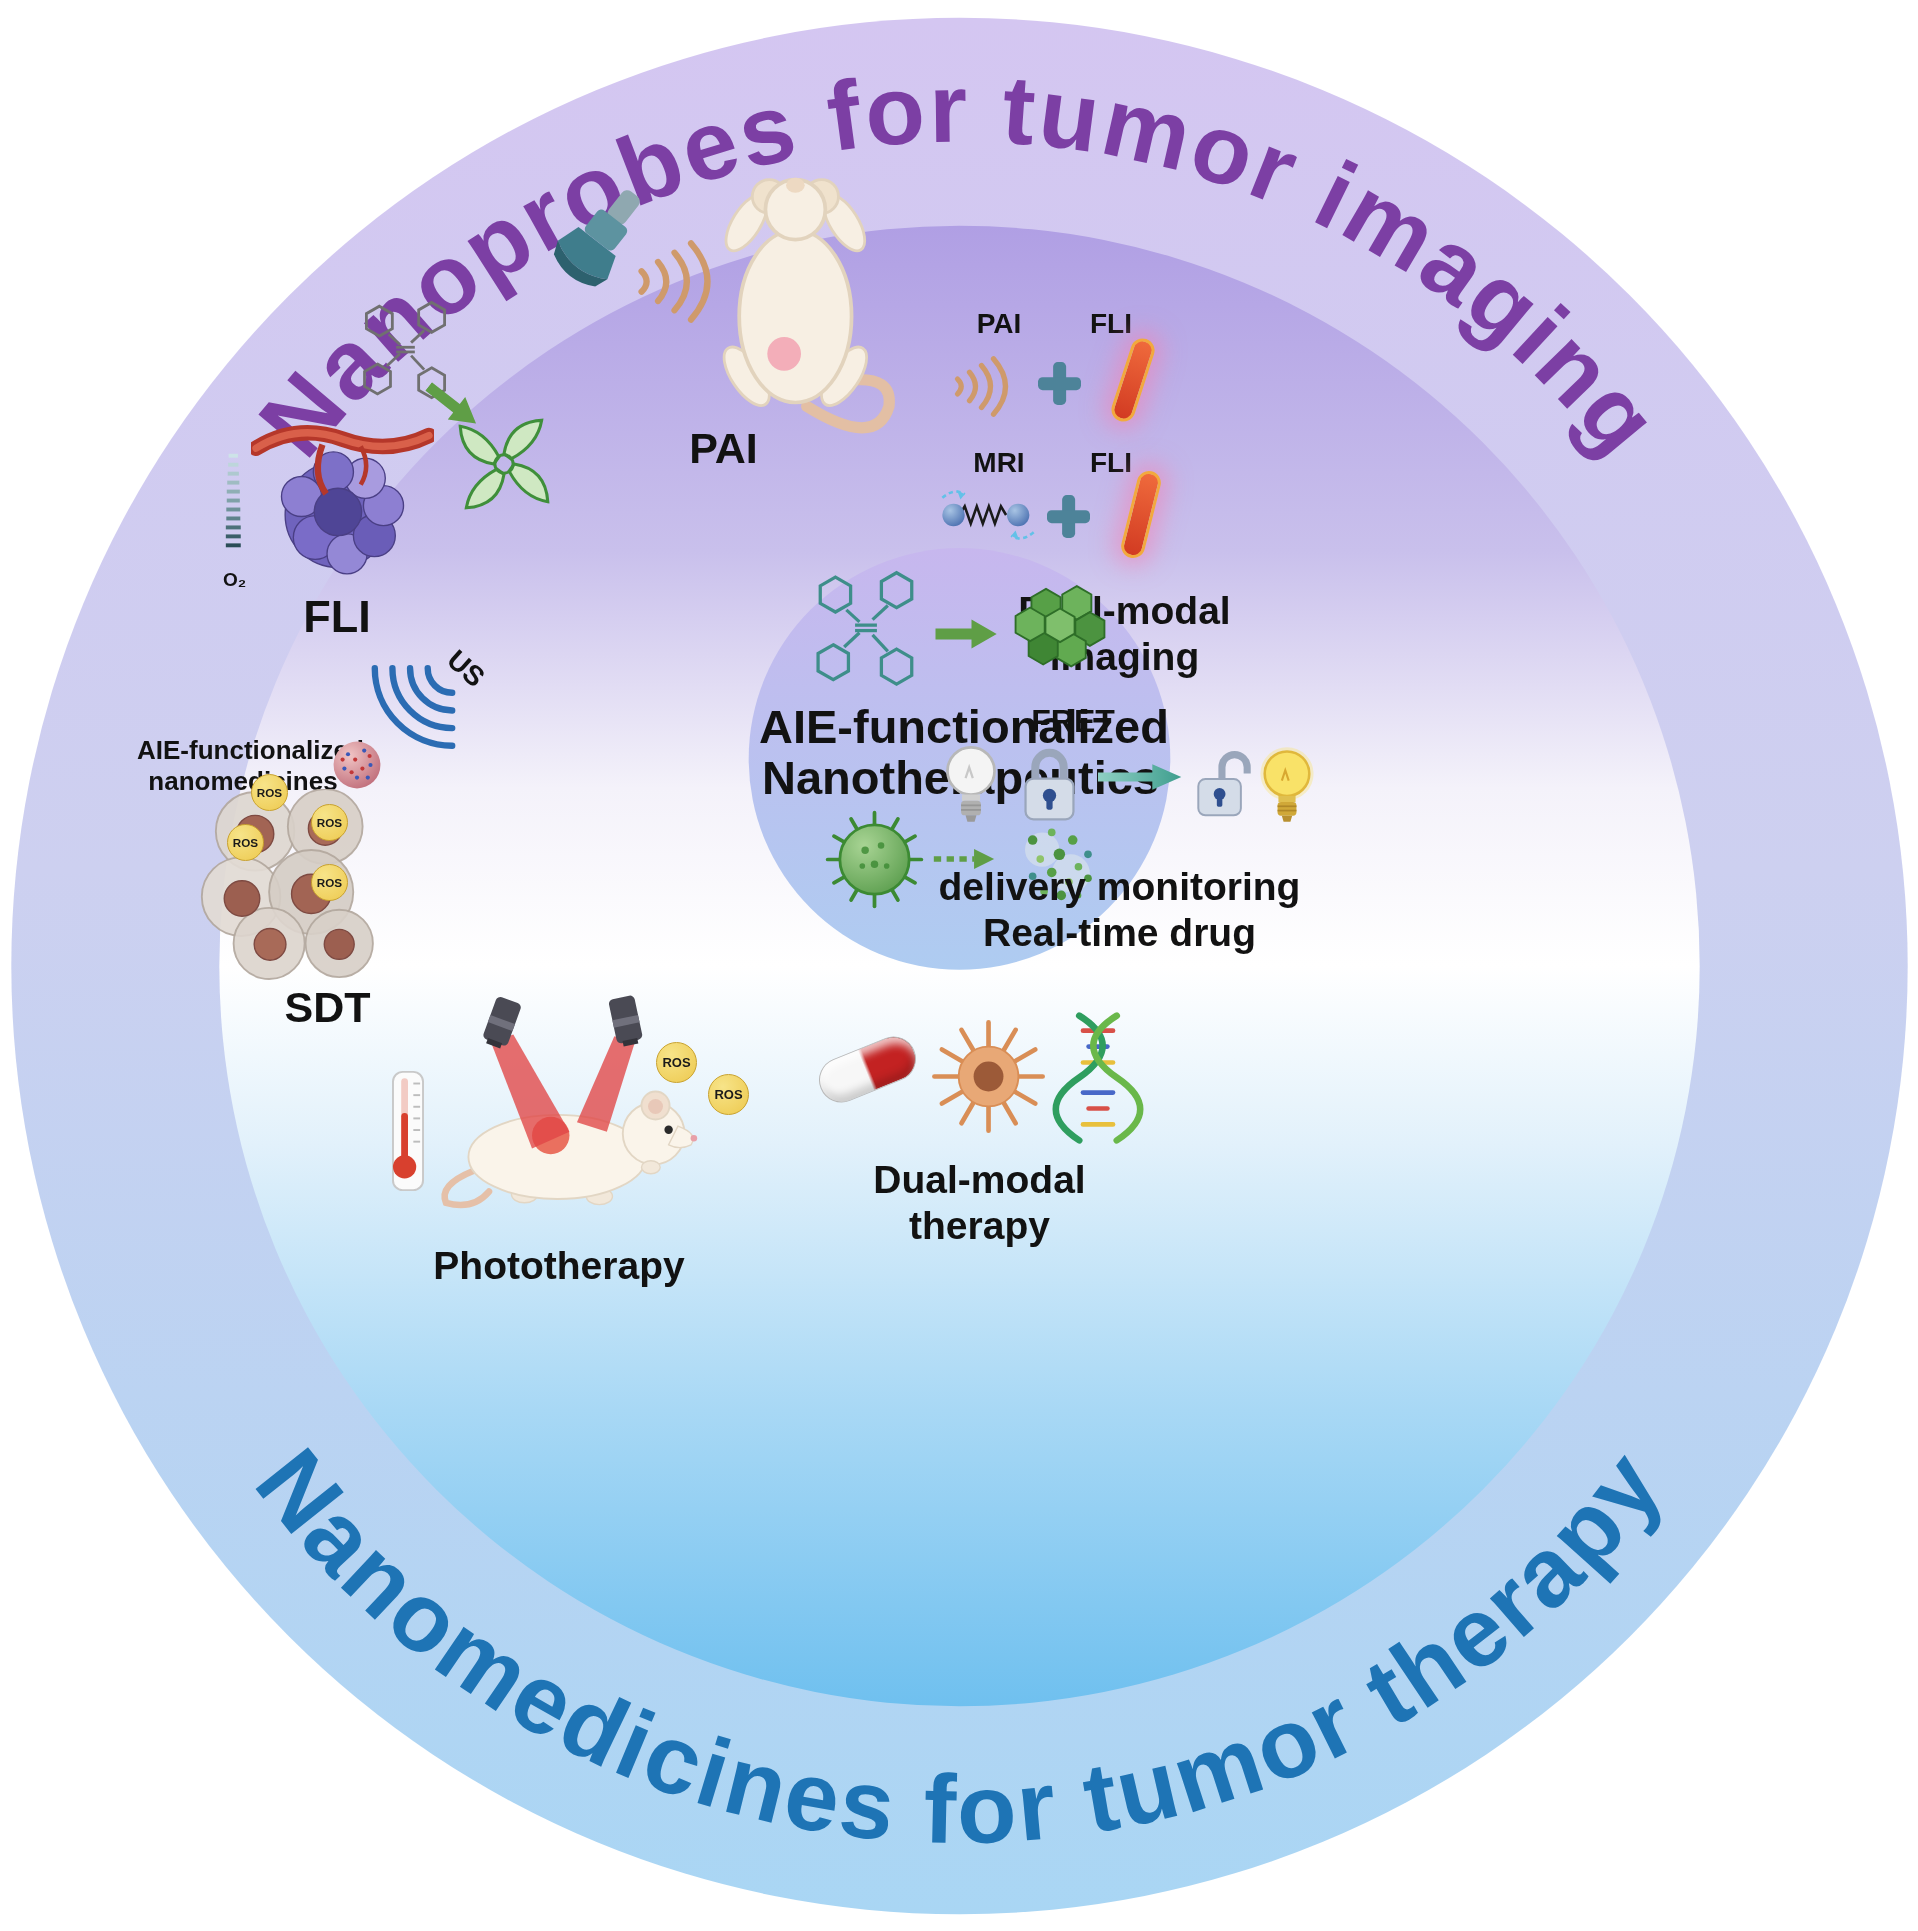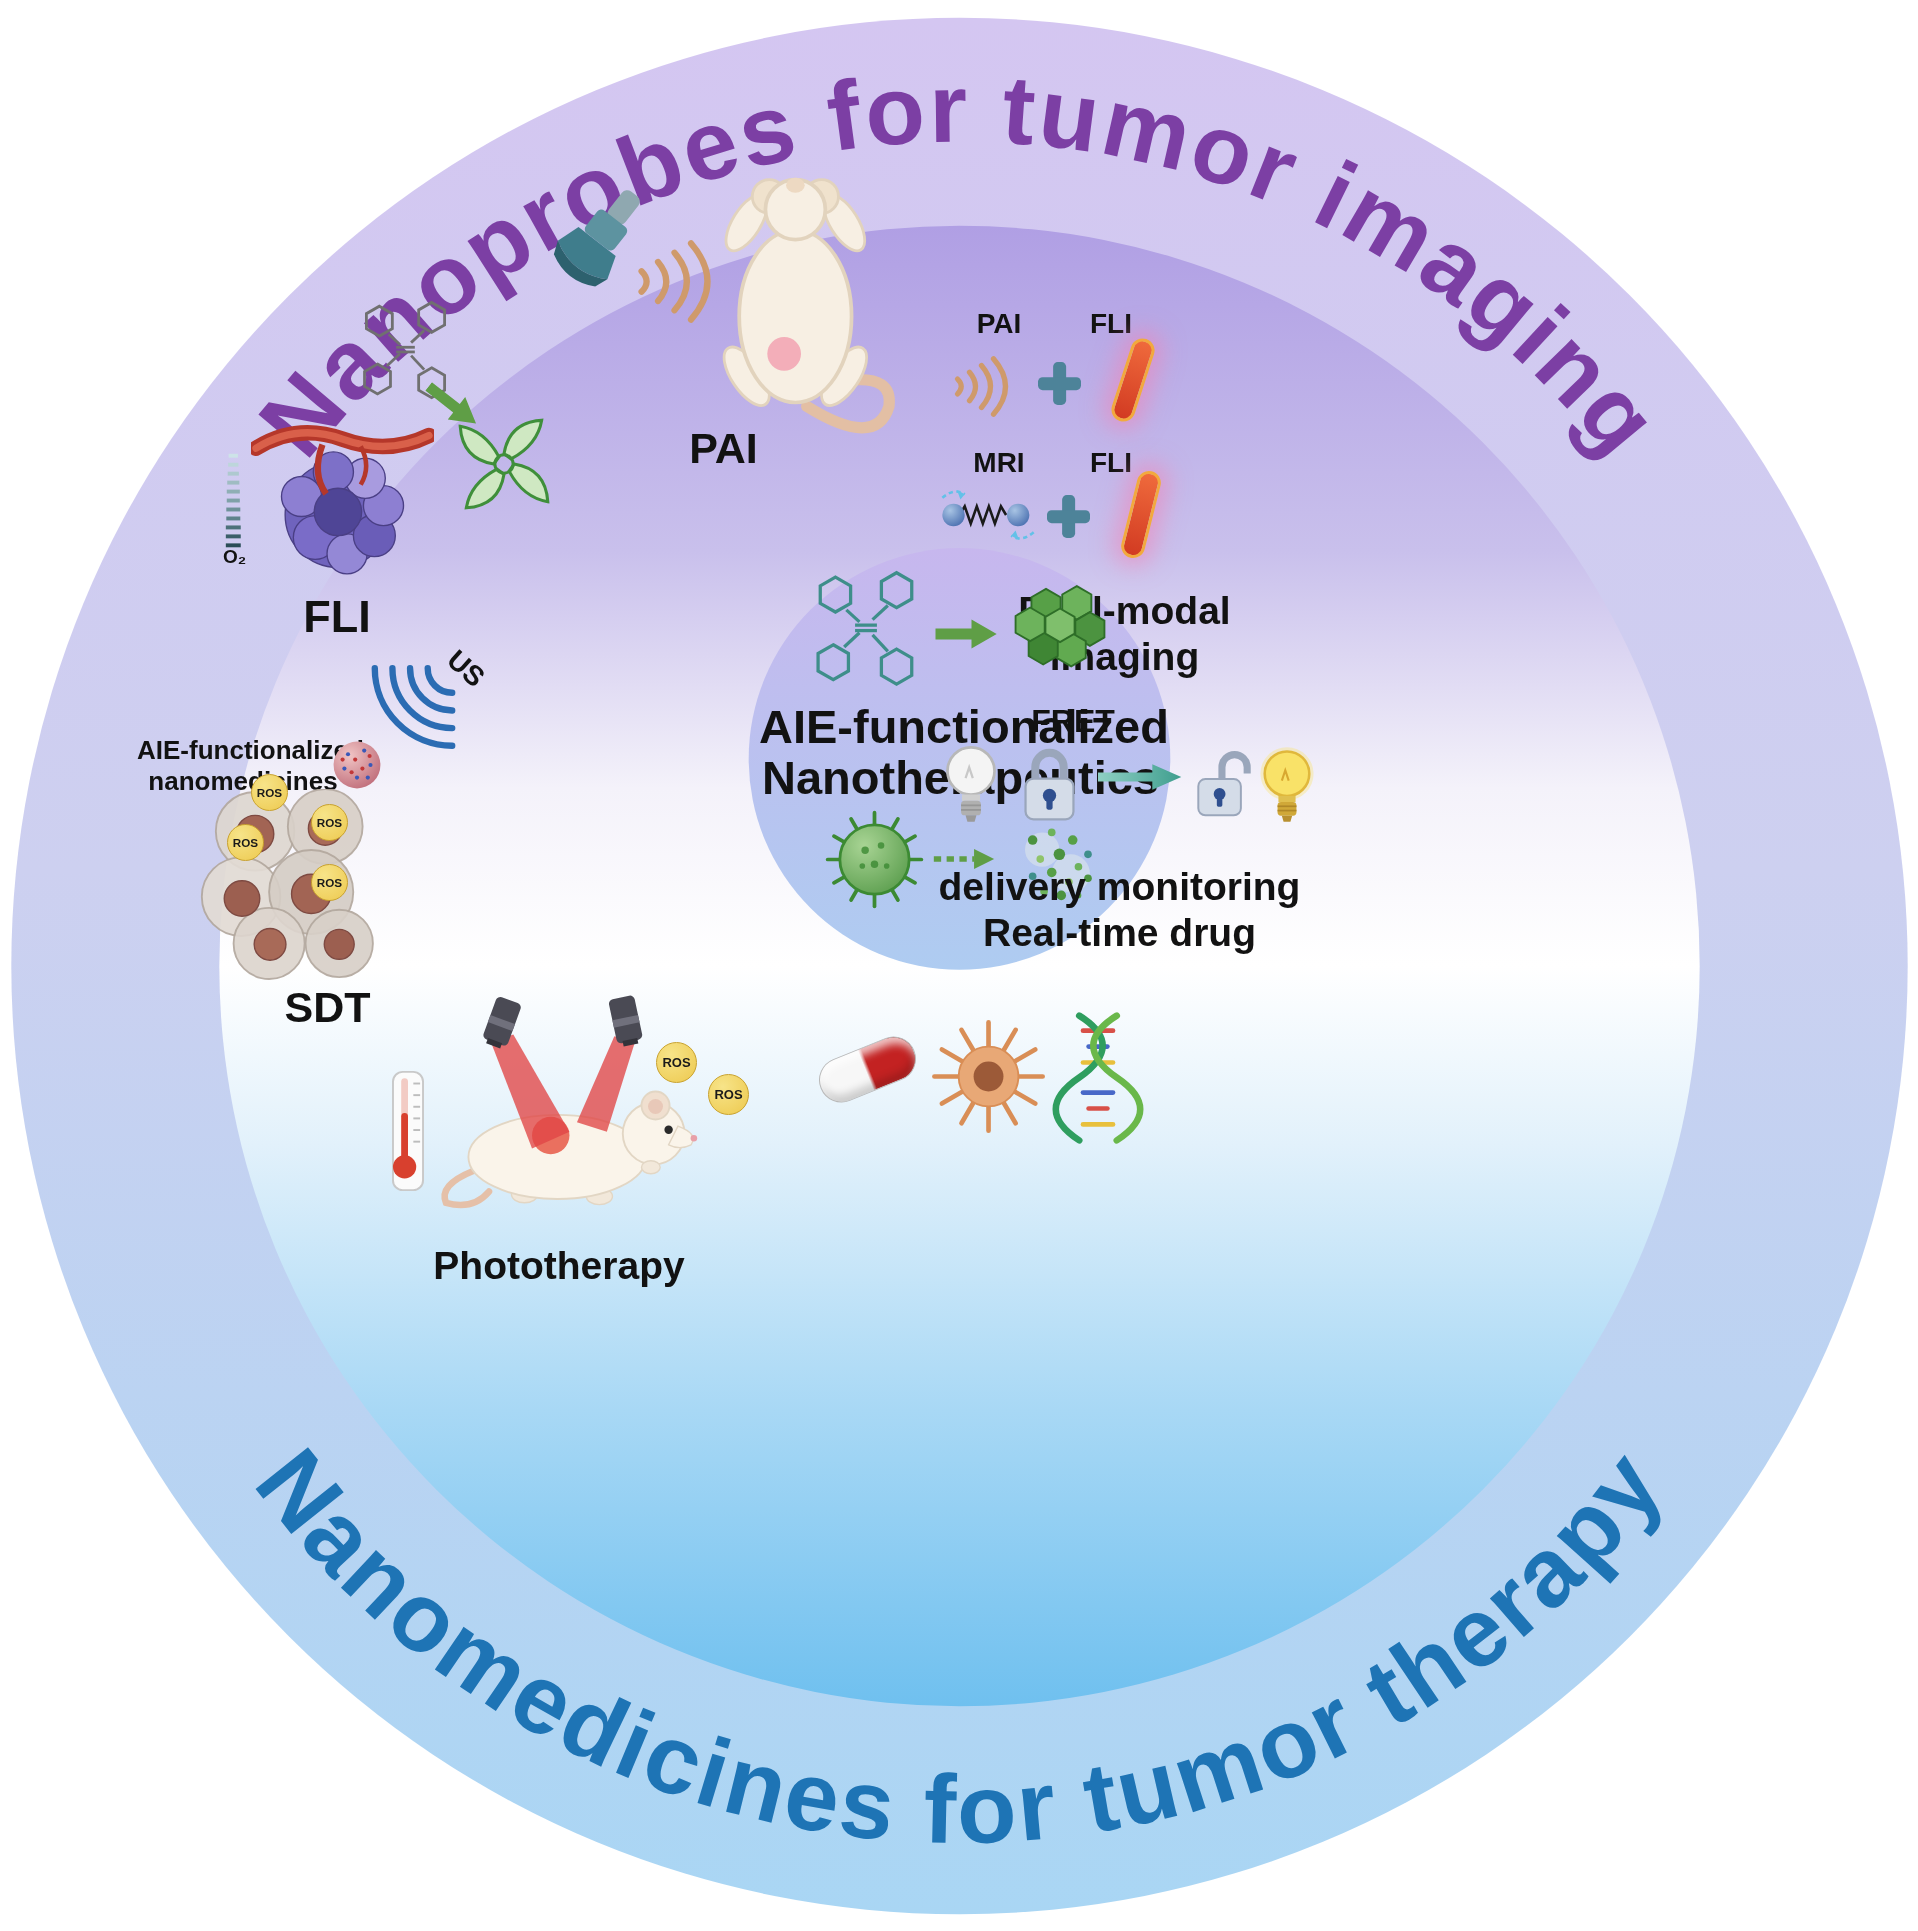--- a/index.html
+++ b/index.html
@@ -202,21 +202,21 @@
         <line x1="3" y1="42.4" x2="17" y2="42.4" stroke="#8fafb5"></line>
         <line x1="3" y1="52" x2="17" y2="52" stroke="#7fa1a8"></line>
         <line x1="2.5" y1="61.6" x2="17.5" y2="61.6" stroke="#6f929a"></line>
         <line x1="2.5" y1="71.2" x2="17.5" y2="71.2" stroke="#5e828b"></line>
         <line x1="2" y1="80.8" x2="18" y2="80.8" stroke="#4d717a"></line>
         <line x1="2" y1="90.4" x2="18" y2="90.4" stroke="#3b5f69"></line>
         <line x1="2" y1="100" x2="18" y2="100" stroke="#2a4d57"></line>
       </g>
     </svg>
   </div>
-  <div class="lbl f20" style="left:212px; top:546px; width:45px;">O₂</div>
+  <div class="lbl f20" style="left:212px; top:569px; width:45px;">O₂</div>
 
   <div class="icon" style="left:251px; top:410px; width:183px; height:173px;">
     <svg viewBox="0 0 200 190">
       <g stroke="#4a3f85" stroke-width="1.5">
         <circle cx="95" cy="115" r="58" fill="#6f63bd"></circle>
         <circle cx="55" cy="95" r="22" fill="#8d7fd2"></circle>
         <circle cx="70" cy="140" r="24" fill="#7a6cc8"></circle>
         <circle cx="105" cy="158" r="22" fill="#9488d6"></circle>
         <circle cx="135" cy="138" r="23" fill="#6a5db8"></circle>
         <circle cx="145" cy="105" r="22" fill="#8d7fd2"></circle>
@@ -550,15 +550,19 @@
         <line x1="34" y1="56" x2="66" y2="56" stroke="#e8c03c" stroke-width="5"></line>
         <line x1="34" y1="88" x2="66" y2="88" stroke="#4868c8" stroke-width="5"></line>
         <line x1="40" y1="105" x2="60" y2="105" stroke="#d85048" stroke-width="5"></line>
         <line x1="34" y1="122" x2="66" y2="122" stroke="#e8c03c" stroke-width="5"></line>
         <path d="M30 6 Q80 37 30 72 Q-20 106 30 139" stroke="#2f9e5f" stroke-width="7"></path>
         <path d="M70 6 Q20 37 70 72 Q120 106 70 139" stroke="#6ab84a" stroke-width="7"></path>
       </g>
     </svg>
   </div>
 
+  <div class="lbl f42 two-line" style="left:839px; top:1157px; width:281px;">
+    <div>Dual-modal</div>
+    <div>therapy</div>
+  </div>
 
 </div>
 
 
 </body></html>

